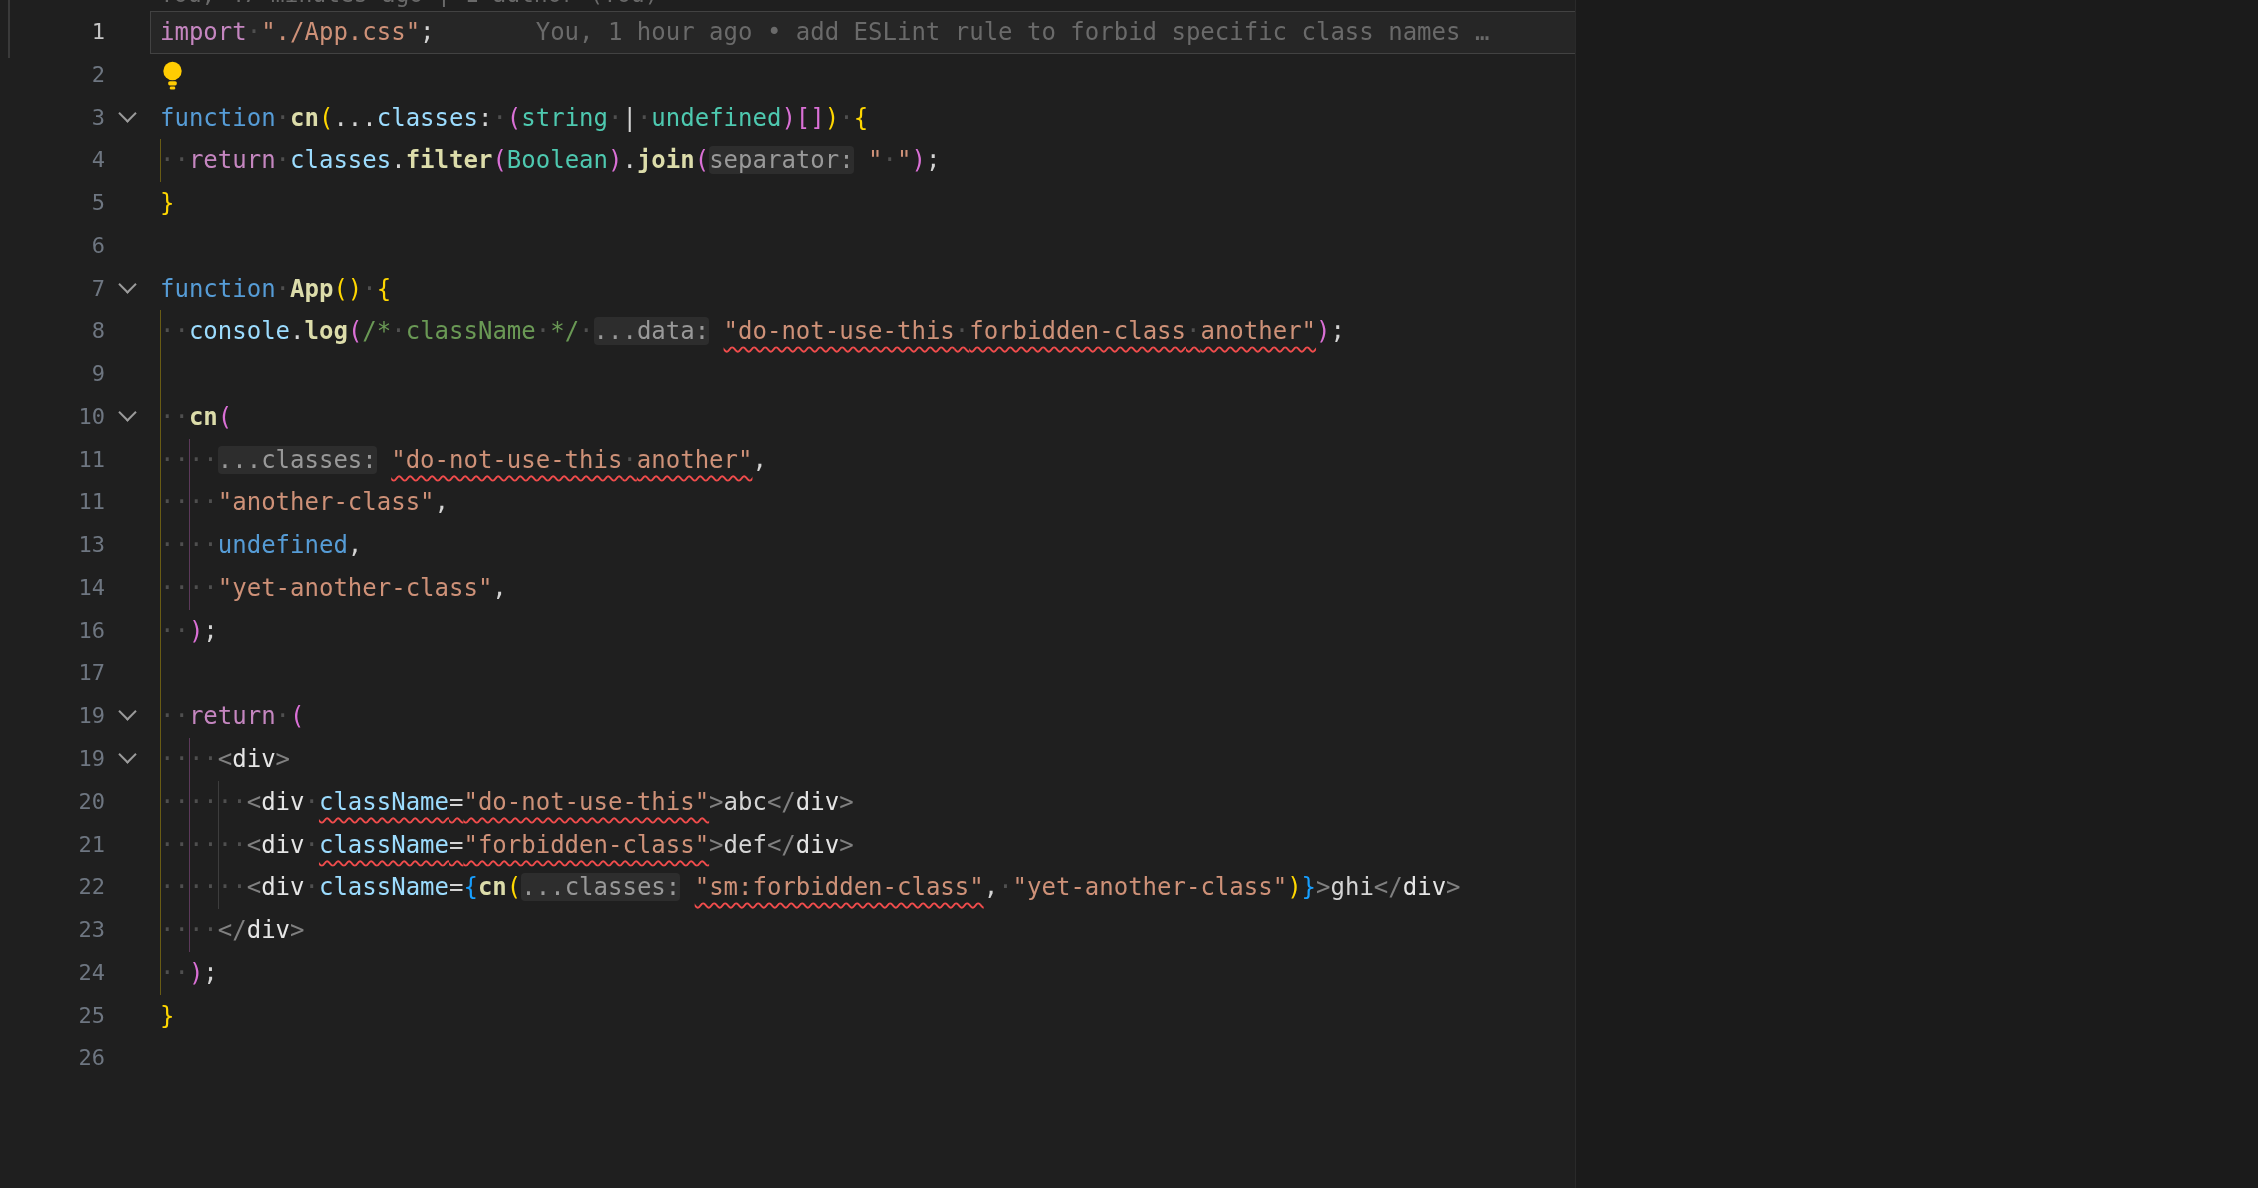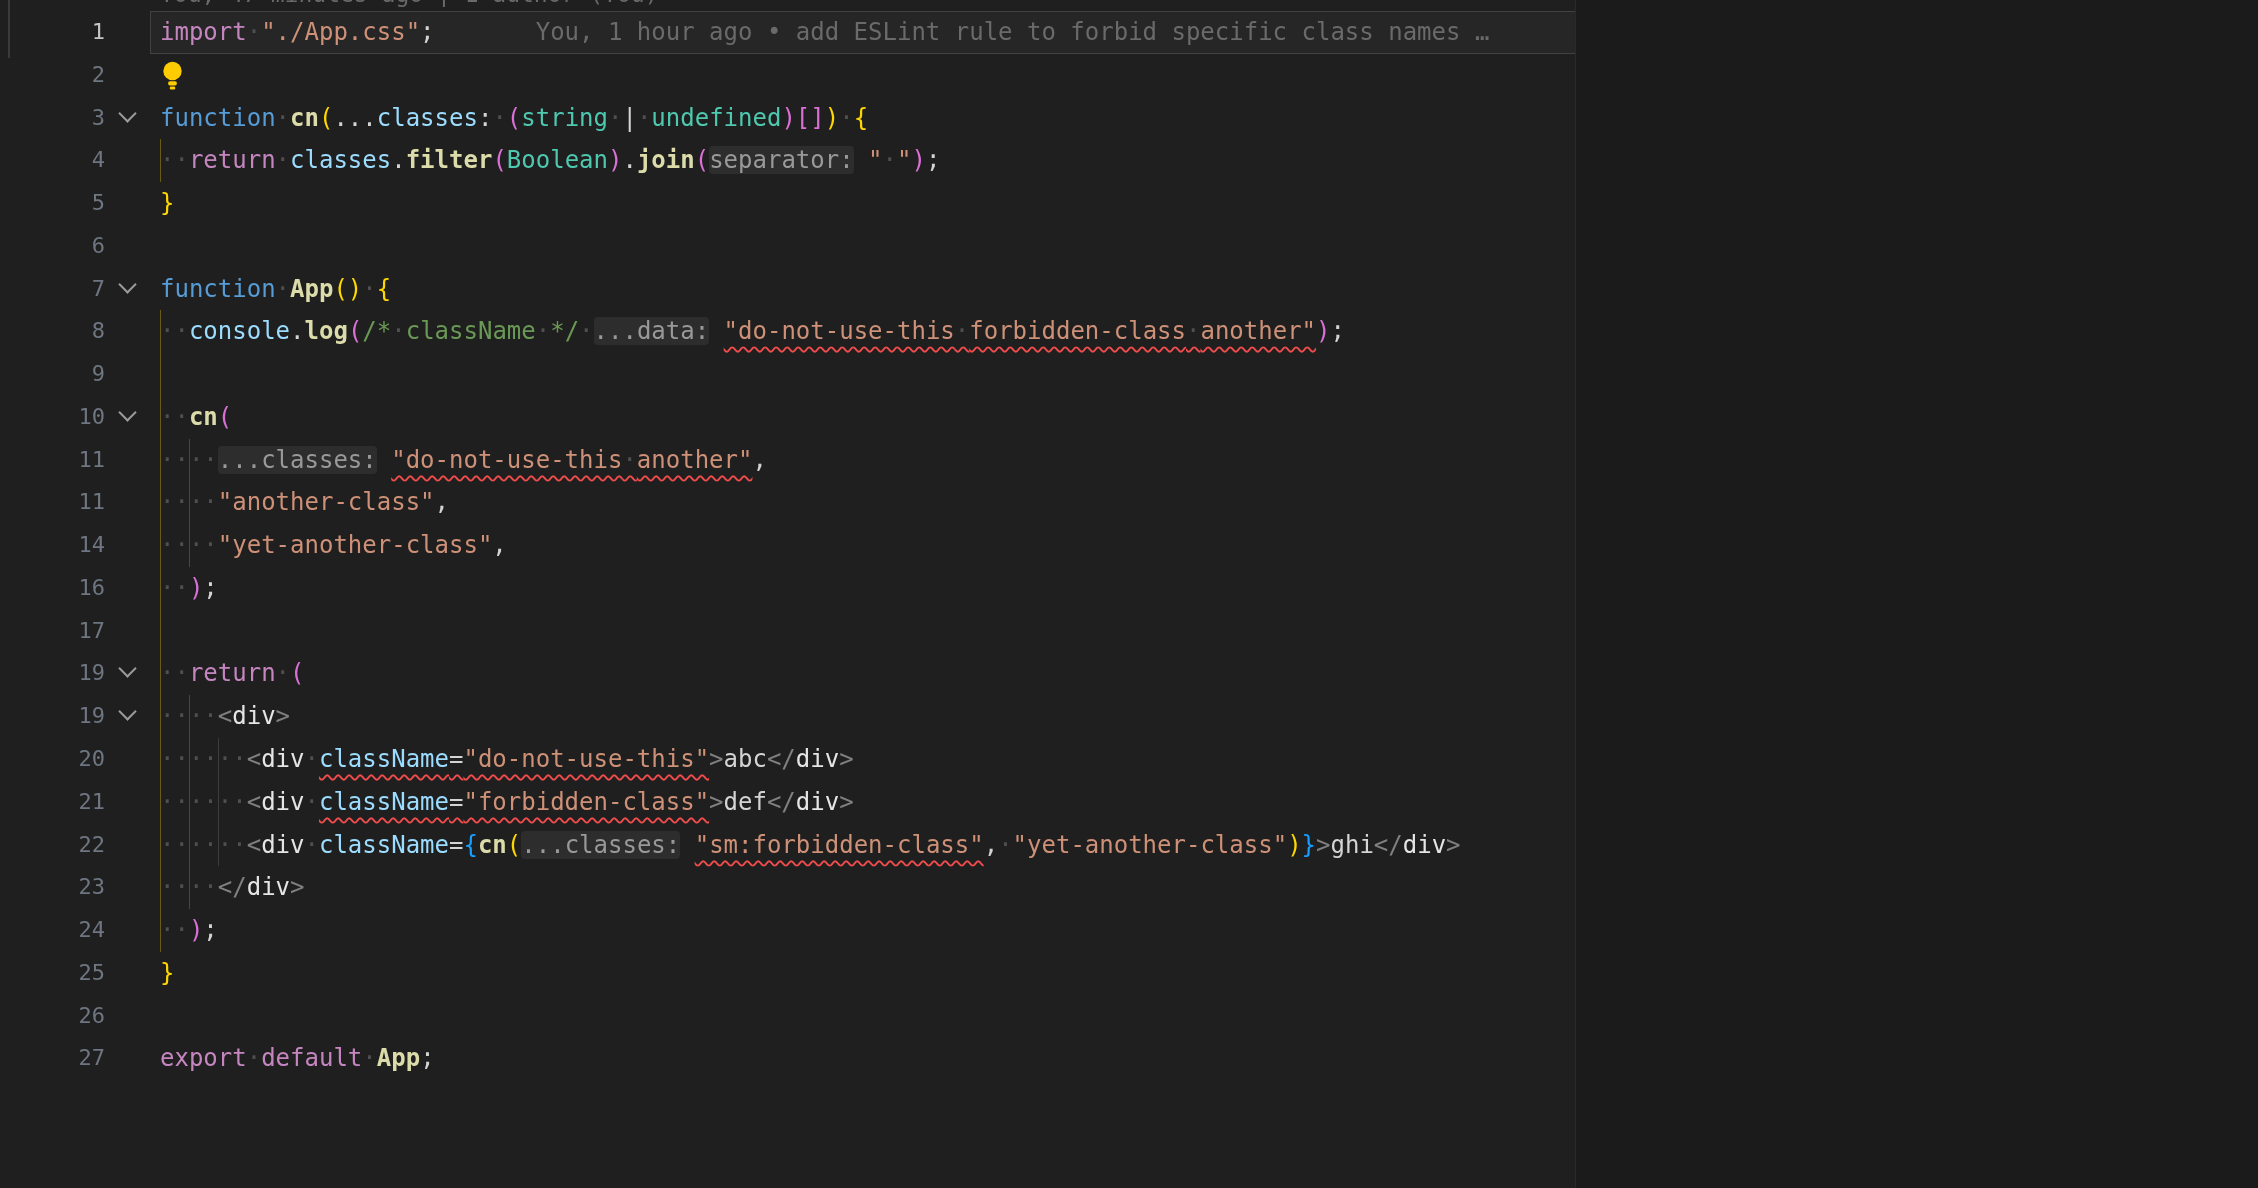--- a/index.html
+++ b/index.html
@@ -91,28 +91,28 @@
       <div class="line"><span class="lnum">3</span><span class="fold has"></span><span class="codecell"><span class="seg-kw2">function</span><span class="seg-pln"><i class="ws">·</i></span><span class="seg-fn">cn</span><span class="seg-b1">(</span><span class="seg-pln">...</span><span class="seg-var">classes</span><span class="seg-pln">:<i class="ws">·</i></span><span class="seg-b2">(</span><span class="seg-type">string</span><span class="seg-pln"><i class="ws">·</i>|<i class="ws">·</i></span><span class="seg-type">undefined</span><span class="seg-b2">)[]</span><span class="seg-b1">)</span><span class="seg-pln"><i class="ws">·</i></span><span class="seg-b1">{</span></span></div>
       <div class="line"><span class="lnum">4</span><span class="fold"></span><span class="codecell"><i class="guide gy" style="left: calc(var(--code-pad) + 0 * var(--ch));"></i><span class="seg-pln"><i class="ws">··</i></span><span class="seg-kw1">return</span><span class="seg-pln"><i class="ws">·</i></span><span class="seg-var">classes</span><span class="seg-pln">.</span><span class="seg-fn">filter</span><span class="seg-b2">(</span><span class="seg-type">Boolean</span><span class="seg-b2">)</span><span class="seg-pln">.</span><span class="seg-fn">join</span><span class="seg-b2">(</span><span class="seg-inlay">separator:</span><span class="seg-gap"> </span><span class="seg-str">"<i class="ws">·</i>"</span><span class="seg-b2">)</span><span class="seg-pln">;</span></span></div>
       <div class="line"><span class="lnum">5</span><span class="fold"></span><span class="codecell"><span class="seg-b1">}</span></span></div>
       <div class="line"><span class="lnum">6</span><span class="fold"></span><span class="codecell"></span></div>
       <div class="line"><span class="lnum">7</span><span class="fold has"></span><span class="codecell"><span class="seg-kw2">function</span><span class="seg-pln"><i class="ws">·</i></span><span class="seg-fn">App</span><span class="seg-b1">()</span><span class="seg-pln"><i class="ws">·</i></span><span class="seg-b1">{</span></span></div>
       <div class="line"><span class="lnum">8</span><span class="fold"></span><span class="codecell"><i class="guide gy" style="left: calc(var(--code-pad) + 0 * var(--ch));"></i><span class="seg-pln"><i class="ws">··</i></span><span class="seg-var">console</span><span class="seg-pln">.</span><span class="seg-fn">log</span><span class="seg-b2">(</span><span class="seg-cmt">/*<i class="ws">·</i>className<i class="ws">·</i>*/</span><span class="seg-pln"><i class="ws">·</i></span><span class="seg-inlay">...data:</span><span class="seg-gap"> </span><span class="seg-str err">"do-not-use-this<i class="ws">·</i>forbidden-class<i class="ws">·</i>another"</span><span class="seg-b2">)</span><span class="seg-pln">;</span></span></div>
       <div class="line"><span class="lnum">9</span><span class="fold"></span><span class="codecell"><i class="guide gy" style="left: calc(var(--code-pad) + 0 * var(--ch));"></i></span></div>
       <div class="line"><span class="lnum">10</span><span class="fold has"></span><span class="codecell"><i class="guide gy" style="left: calc(var(--code-pad) + 0 * var(--ch));"></i><span class="seg-pln"><i class="ws">··</i></span><span class="seg-fn">cn</span><span class="seg-b2">(</span></span></div>
       <div class="line"><span class="lnum">11</span><span class="fold"></span><span class="codecell"><i class="guide gy" style="left: calc(var(--code-pad) + 0 * var(--ch));"></i><i class="guide gp" style="left: calc(var(--code-pad) + 2 * var(--ch));"></i><span class="seg-pln"><i class="ws">····</i></span><span class="seg-inlay">...classes:</span><span class="seg-gap"> </span><span class="seg-str err">"do-not-use-this<i class="ws">·</i>another"</span><span class="seg-pln">,</span></span></div>
       <div class="line"><span class="lnum">11</span><span class="fold"></span><span class="codecell"><i class="guide gy" style="left: calc(var(--code-pad) + 0 * var(--ch));"></i><i class="guide gp" style="left: calc(var(--code-pad) + 2 * var(--ch));"></i><span class="seg-pln"><i class="ws">····</i></span><span class="seg-str">"another-class"</span><span class="seg-pln">,</span></span></div>
+      <div class="line"><span class="lnum">13</span><span class="fold"></span><span class="codecell"><i class="guide gy" style="left: calc(var(--code-pad) + 0 * var(--ch));"></i><i class="guide gp" style="left: calc(var(--code-pad) + 2 * var(--ch));"></i><span class="seg-pln"><i class="ws">····</i></span><span class="seg-kw2">undefined</span><span class="seg-pln">,</span></span></div>
       <div class="line"><span class="lnum">14</span><span class="fold"></span><span class="codecell"><i class="guide gy" style="left: calc(var(--code-pad) + 0 * var(--ch));"></i><i class="guide gp" style="left: calc(var(--code-pad) + 2 * var(--ch));"></i><span class="seg-pln"><i class="ws">····</i></span><span class="seg-str">"yet-another-class"</span><span class="seg-pln">,</span></span></div>
       <div class="line"><span class="lnum">16</span><span class="fold"></span><span class="codecell"><i class="guide gy" style="left: calc(var(--code-pad) + 0 * var(--ch));"></i><span class="seg-pln"><i class="ws">··</i></span><span class="seg-b2">)</span><span class="seg-pln">;</span></span></div>
       <div class="line"><span class="lnum">17</span><span class="fold"></span><span class="codecell"><i class="guide gy" style="left: calc(var(--code-pad) + 0 * var(--ch));"></i></span></div>
       <div class="line"><span class="lnum">19</span><span class="fold has"></span><span class="codecell"><i class="guide gy" style="left: calc(var(--code-pad) + 0 * var(--ch));"></i><span class="seg-pln"><i class="ws">··</i></span><span class="seg-kw1">return</span><span class="seg-pln"><i class="ws">·</i></span><span class="seg-b2">(</span></span></div>
       <div class="line"><span class="lnum">19</span><span class="fold has"></span><span class="codecell"><i class="guide gy" style="left: calc(var(--code-pad) + 0 * var(--ch));"></i><i class="guide gp" style="left: calc(var(--code-pad) + 2 * var(--ch));"></i><span class="seg-pln"><i class="ws">····</i></span><span class="seg-tagb">&lt;</span><span class="seg-tag">div</span><span class="seg-tagb">&gt;</span></span></div>
       <div class="line"><span class="lnum">20</span><span class="fold"></span><span class="codecell"><i class="guide gy" style="left: calc(var(--code-pad) + 0 * var(--ch));"></i><i class="guide gp" style="left: calc(var(--code-pad) + 2 * var(--ch));"></i><i class="guide gg" style="left: calc(var(--code-pad) + 4 * var(--ch));"></i><span class="seg-pln"><i class="ws">······</i></span><span class="seg-tagb">&lt;</span><span class="seg-tag">div</span><span class="seg-pln"><i class="ws">·</i></span><span class="seg-attr err">className</span><span class="seg-pln err">=</span><span class="seg-str err">"do-not-use-this"</span><span class="seg-tagb">&gt;</span><span class="seg-txt">abc</span><span class="seg-tagb">&lt;/</span><span class="seg-tag">div</span><span class="seg-tagb">&gt;</span></span></div>
       <div class="line"><span class="lnum">21</span><span class="fold"></span><span class="codecell"><i class="guide gy" style="left: calc(var(--code-pad) + 0 * var(--ch));"></i><i class="guide gp" style="left: calc(var(--code-pad) + 2 * var(--ch));"></i><i class="guide gg" style="left: calc(var(--code-pad) + 4 * var(--ch));"></i><span class="seg-pln"><i class="ws">······</i></span><span class="seg-tagb">&lt;</span><span class="seg-tag">div</span><span class="seg-pln"><i class="ws">·</i></span><span class="seg-attr err">className</span><span class="seg-pln err">=</span><span class="seg-str err">"forbidden-class"</span><span class="seg-tagb">&gt;</span><span class="seg-txt">def</span><span class="seg-tagb">&lt;/</span><span class="seg-tag">div</span><span class="seg-tagb">&gt;</span></span></div>
       <div class="line"><span class="lnum">22</span><span class="fold"></span><span class="codecell"><i class="guide gy" style="left: calc(var(--code-pad) + 0 * var(--ch));"></i><i class="guide gp" style="left: calc(var(--code-pad) + 2 * var(--ch));"></i><i class="guide gg" style="left: calc(var(--code-pad) + 4 * var(--ch));"></i><span class="seg-pln"><i class="ws">······</i></span><span class="seg-tagb">&lt;</span><span class="seg-tag">div</span><span class="seg-pln"><i class="ws">·</i></span><span class="seg-attr">className</span><span class="seg-pln">=</span><span class="seg-b3">{</span><span class="seg-fn">cn</span><span class="seg-b1">(</span><span class="seg-inlay">...classes:</span><span class="seg-gap"> </span><span class="seg-str err">"sm:forbidden-class"</span><span class="seg-pln">,<i class="ws">·</i></span><span class="seg-str">"yet-another-class"</span><span class="seg-b1">)</span><span class="seg-b3">}</span><span class="seg-tagb">&gt;</span><span class="seg-txt">ghi</span><span class="seg-tagb">&lt;/</span><span class="seg-tag">div</span><span class="seg-tagb">&gt;</span></span></div>
       <div class="line"><span class="lnum">23</span><span class="fold"></span><span class="codecell"><i class="guide gy" style="left: calc(var(--code-pad) + 0 * var(--ch));"></i><i class="guide gp" style="left: calc(var(--code-pad) + 2 * var(--ch));"></i><span class="seg-pln"><i class="ws">····</i></span><span class="seg-tagb">&lt;/</span><span class="seg-tag">div</span><span class="seg-tagb">&gt;</span></span></div>
       <div class="line"><span class="lnum">24</span><span class="fold"></span><span class="codecell"><i class="guide gy" style="left: calc(var(--code-pad) + 0 * var(--ch));"></i><span class="seg-pln"><i class="ws">··</i></span><span class="seg-b2">)</span><span class="seg-pln">;</span></span></div>
       <div class="line"><span class="lnum">25</span><span class="fold"></span><span class="codecell"><span class="seg-b1">}</span></span></div>
       <div class="line"><span class="lnum">26</span><span class="fold"></span><span class="codecell"></span></div>
-      <div class="line"><span class="lnum">27</span><span class="fold"></span><span class="codecell"><span class="seg-kw1">export</span><span class="seg-pln"><i class="ws">·</i></span><span class="seg-kw1">default</span><span class="seg-pln"><i class="ws">·</i></span><span class="seg-fn">App</span><span class="seg-pln">;</span></span></div>
     </div>
   <div id="right-pane"></div>
 </div>
 
 </body></html>

